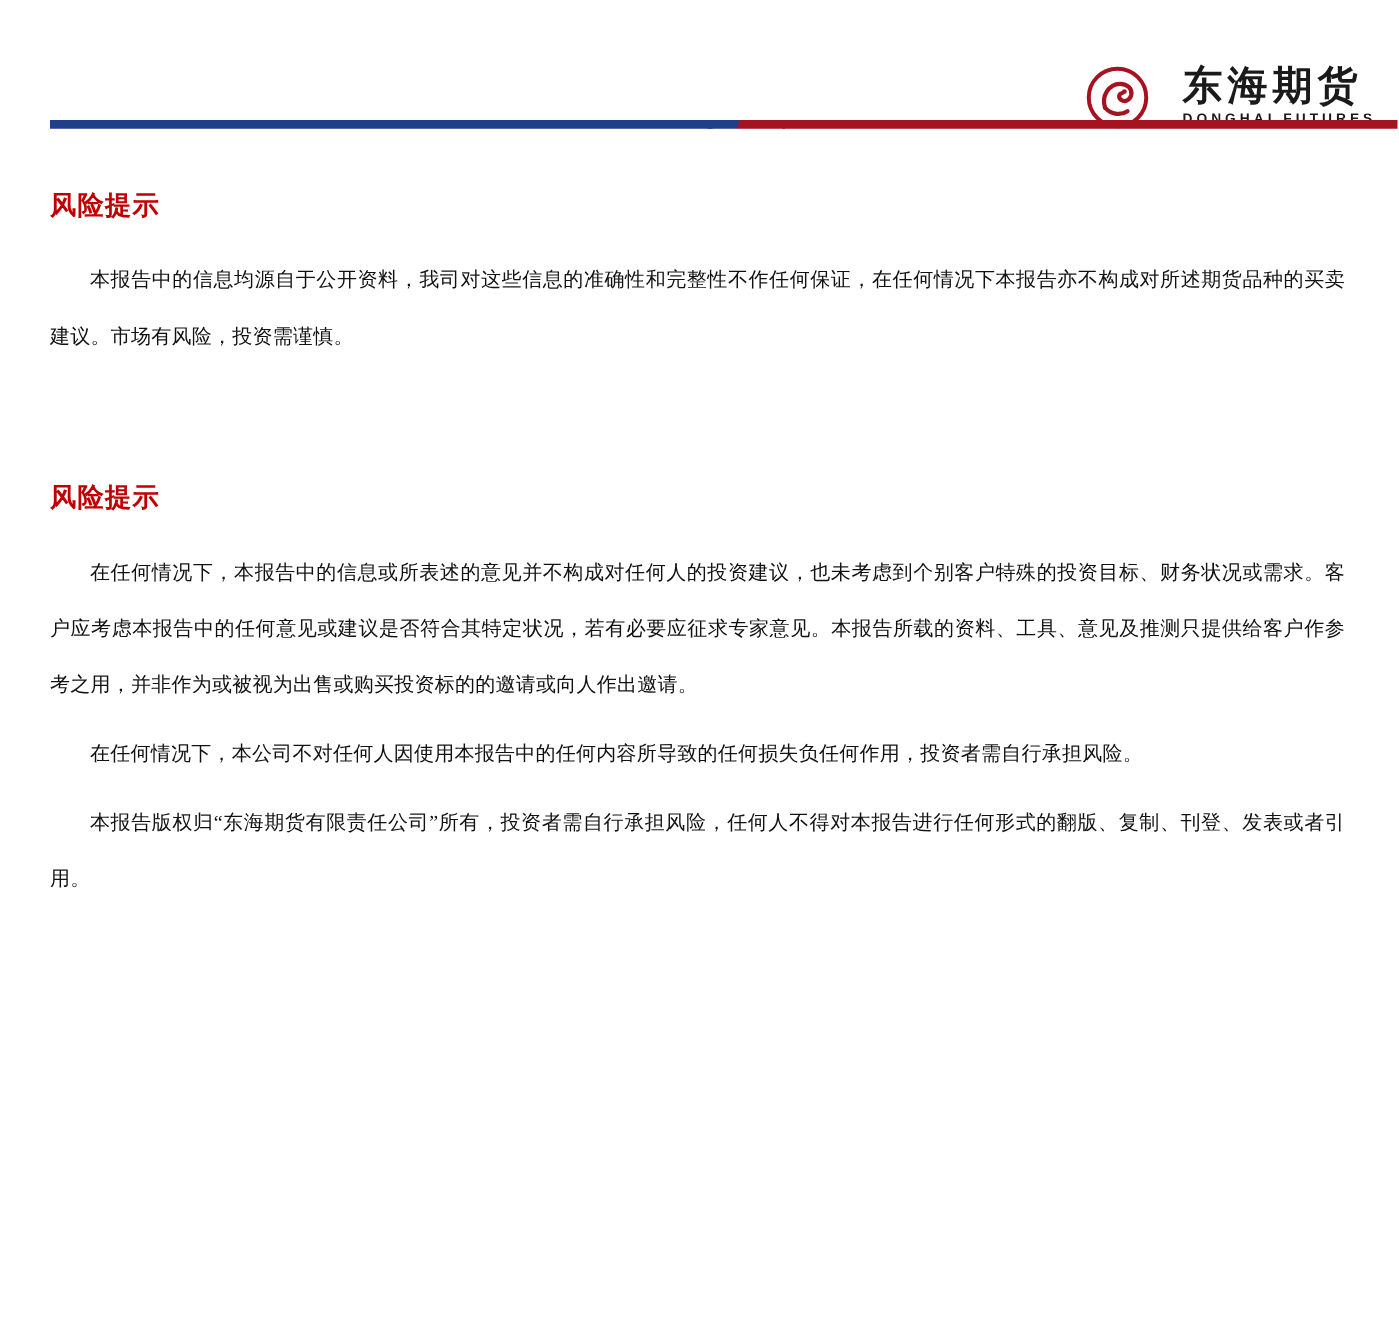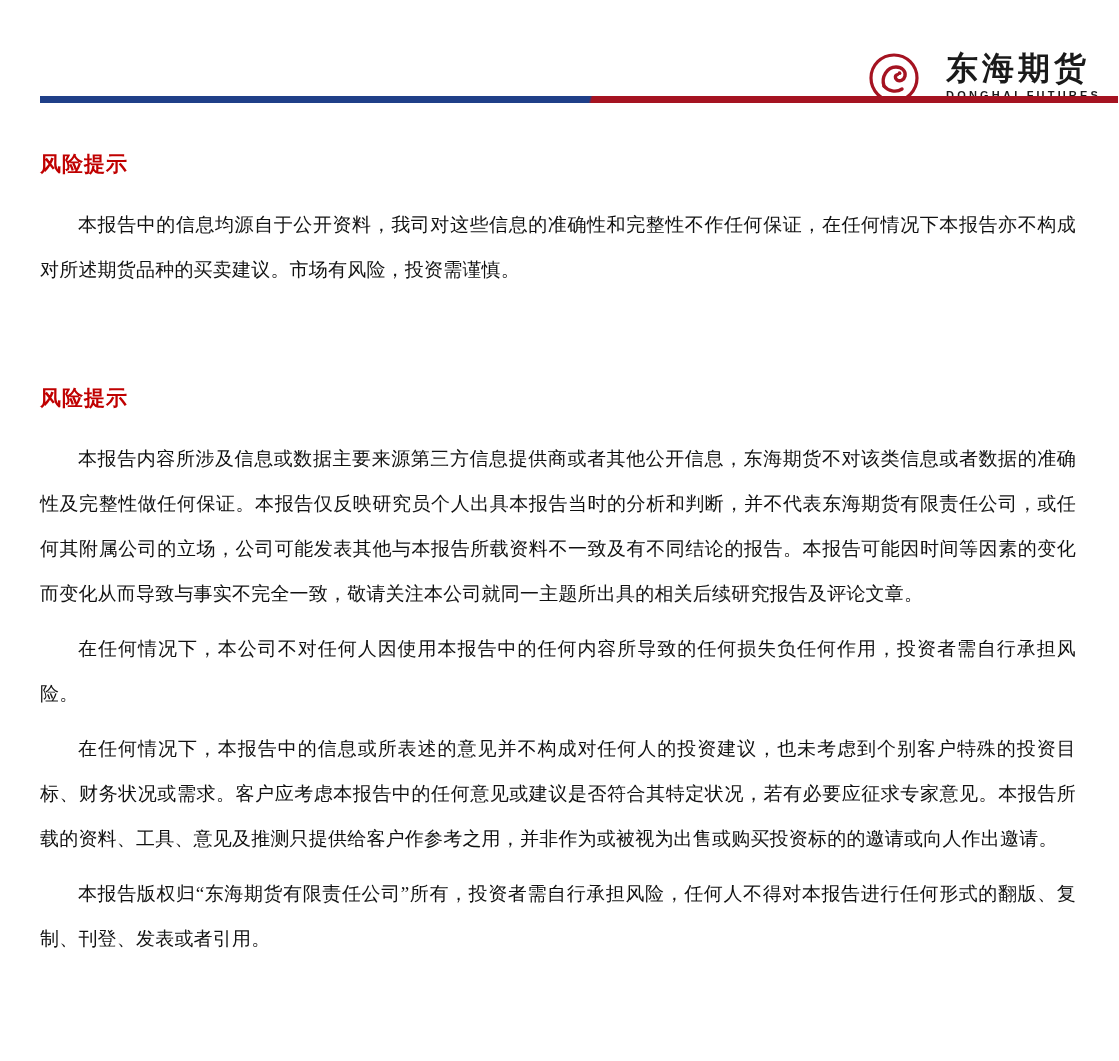--- a/index.html
+++ b/index.html
@@ -111,21 +111,21 @@
   h2.section-title {
     color: #c00000;
     font-family: Liberation Serif, serif;
     font-weight: bold;
     font-size: 21px;
     margin: 0;
     letter-spacing: 1px;
   }
 
   .para {
-    font-size: 19px;
+    font-size: 16px;
     line-height: 45px;
     text-align: justify;
     text-justify: inter-ideograph;
     margin: 0;
     text-indent: 2em;
     letter-spacing: 0.2px;
   }
 
   .gap-after-title { height: 24px; }
   .gap-section { height: 92px; }
@@ -170,20 +170,19 @@
       <h2 class="section-title">风险提示</h2>
       <div class="gap-after-title"></div>
       <p class="para">本报告中的信息均源自于公开资料，我司对这些信息的准确性和完整性不作任何保证，在任何情况下本报告亦不构成对所述期货品种的买卖建议。市场有风险，投资需谨慎。</p>
     </div>
 
     <div class="gap-section"></div>
 
     <div class="disclaimer-block">
       <h2 class="section-title">风险提示</h2>
       <div class="gap-after-title2"></div>
-      <p class="para disc-para">本报告内容所涉及信息或数据主要来源第三方信息提供商或者其他公开信息，东海期货不对该类信息或者数据的准确性及完整性做任何保证。本报告仅反映研究员个人出具本报告当时的分析和判断，并不代表东海期货有限责任公司，或任何其附属公司的立场，公司可能发表其他与本报告所载资料不一致及有不同结论的报告。本报告可能因时间等因素的变化而变化从而导致与事实不完全一致，敬请关注本公司就同一主题所出具的相关后续研究报告及评论文章。</p>
+      <p class="para disc-para">在任何情况下，本报告中的信息或所表述的意见并不构成对任何人的投资建议，也未考虑到个别客户特殊的投资目标、财务状况或需求。客户应考虑本报告中的任何意见或建议是否符合其特定状况，若有必要应征求专家意见。本报告所载的资料、工具、意见及推测只提供给客户作参考之用，并非作为或被视为出售或购买投资标的的邀请或向人作出邀请。</p>
       <p class="para disc-para">在任何情况下，本公司不对任何人因使用本报告中的任何内容所导致的任何损失负任何作用，投资者需自行承担风险。</p>
-      <p class="para disc-para">在任何情况下，本报告中的信息或所表述的意见并不构成对任何人的投资建议，也未考虑到个别客户特殊的投资目标、财务状况或需求。客户应考虑本报告中的任何意见或建议是否符合其特定状况，若有必要应征求专家意见。本报告所载的资料、工具、意见及推测只提供给客户作参考之用，并非作为或被视为出售或购买投资标的的邀请或向人作出邀请。</p>
       <p class="para disc-para">本报告版权归“东海期货有限责任公司”所有，投资者需自行承担风险，任何人不得对本报告进行任何形式的翻版、复制、刊登、发表或者引用。</p>
     </div>
 
   </div>
 </div>
 
 </body></html>

